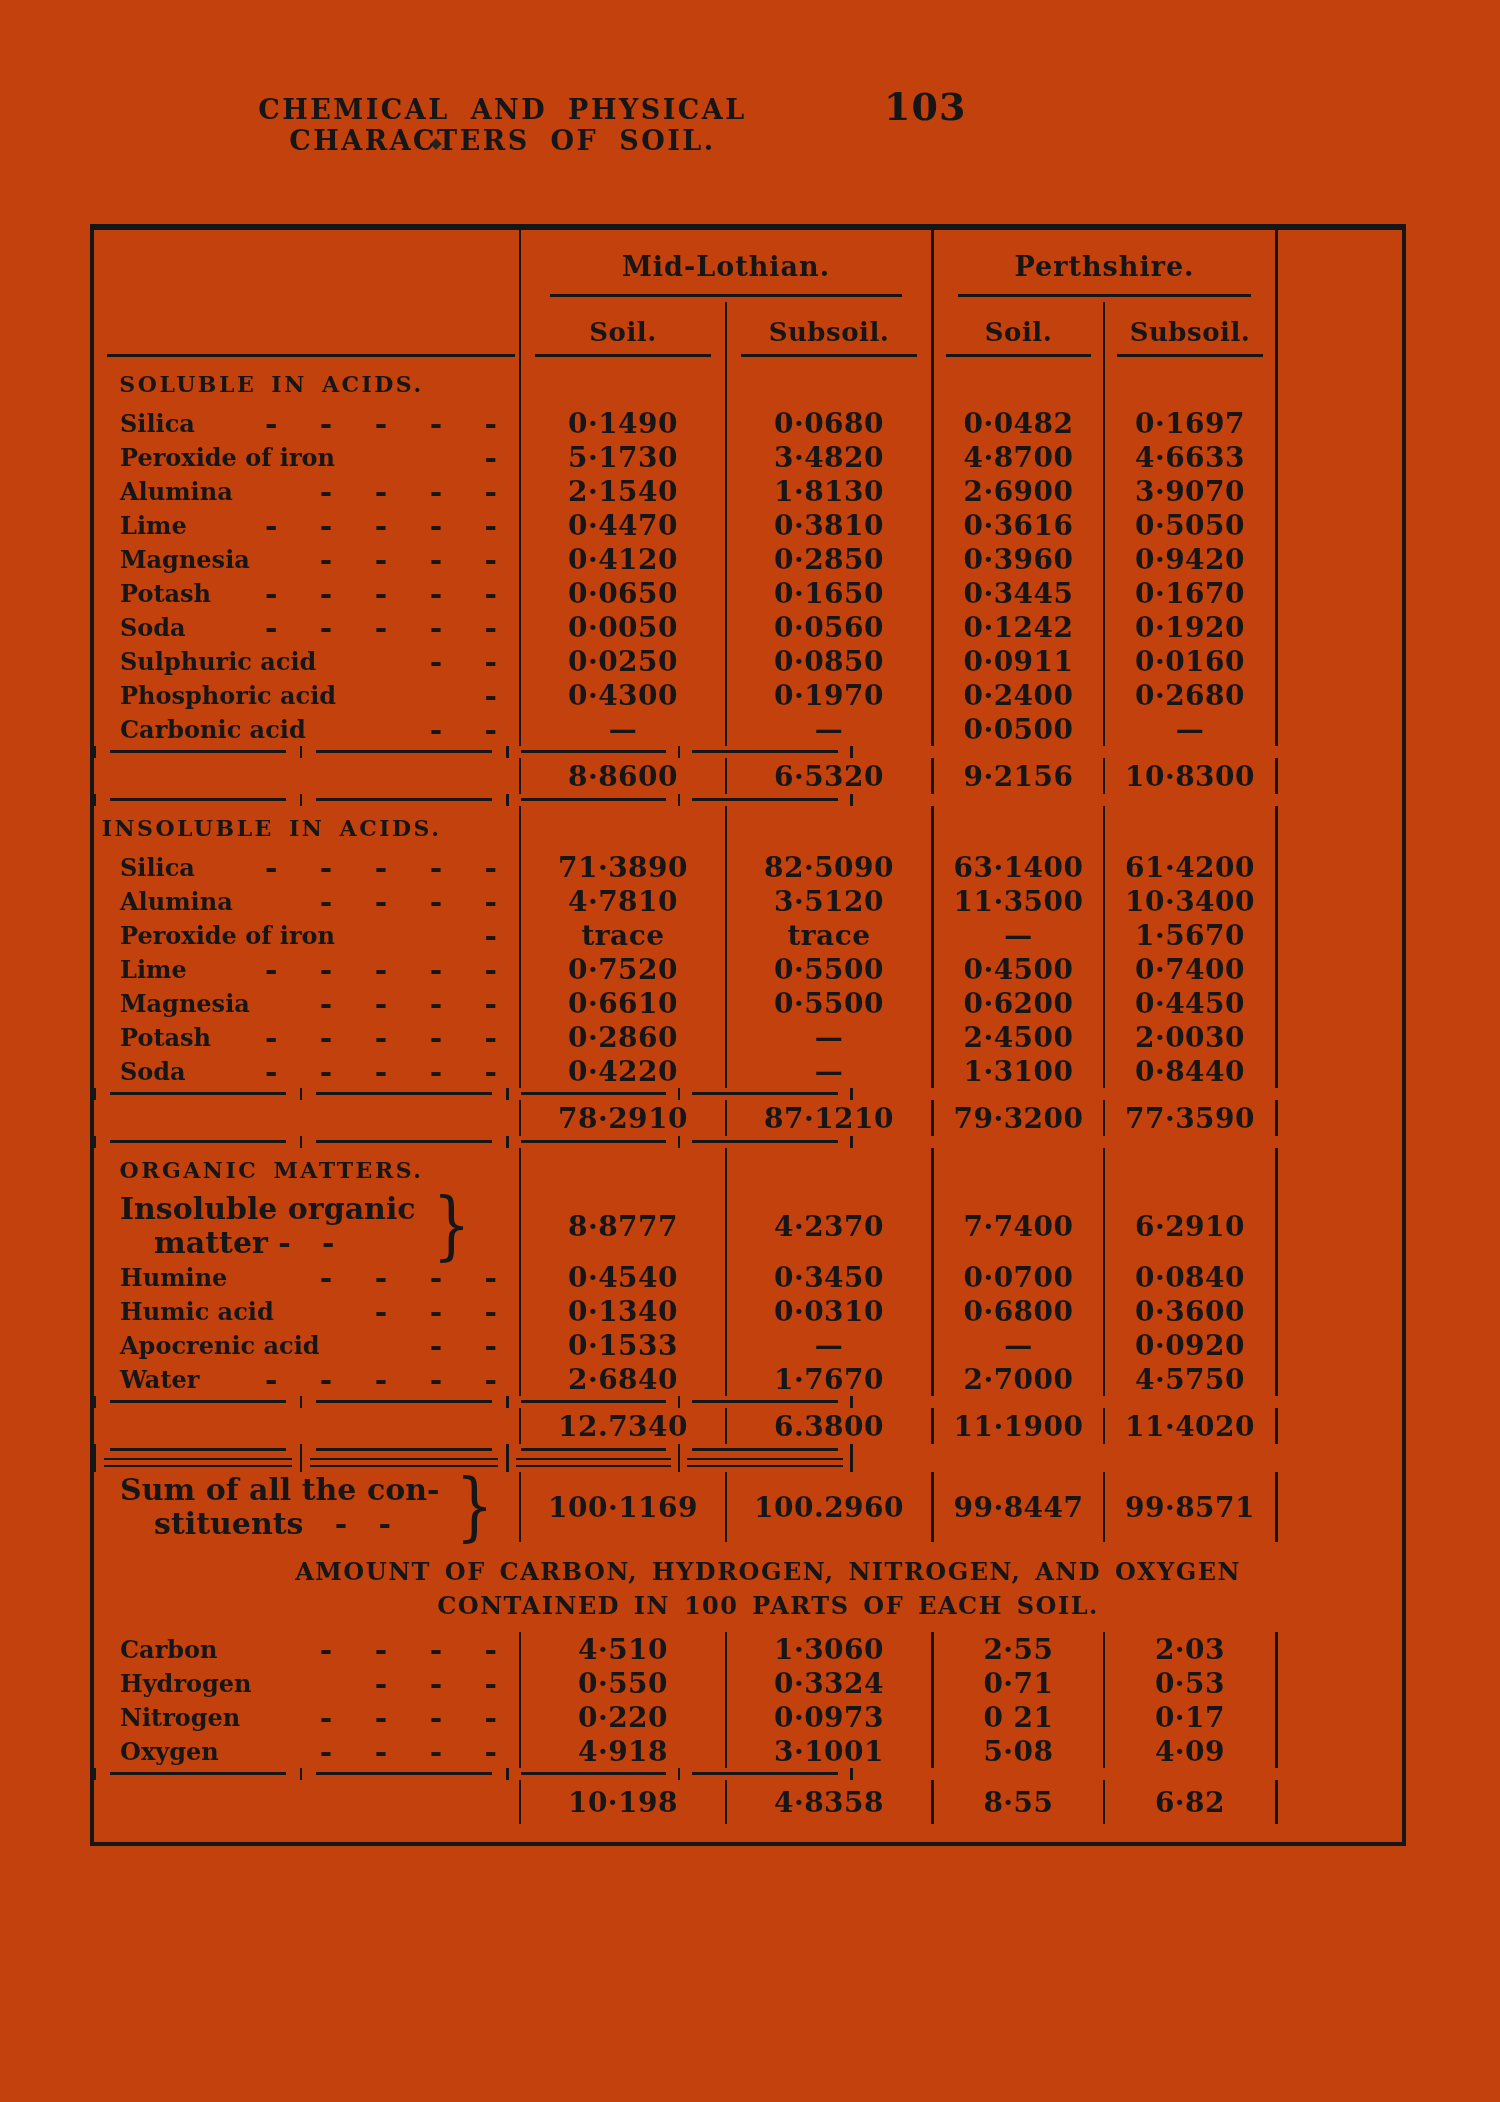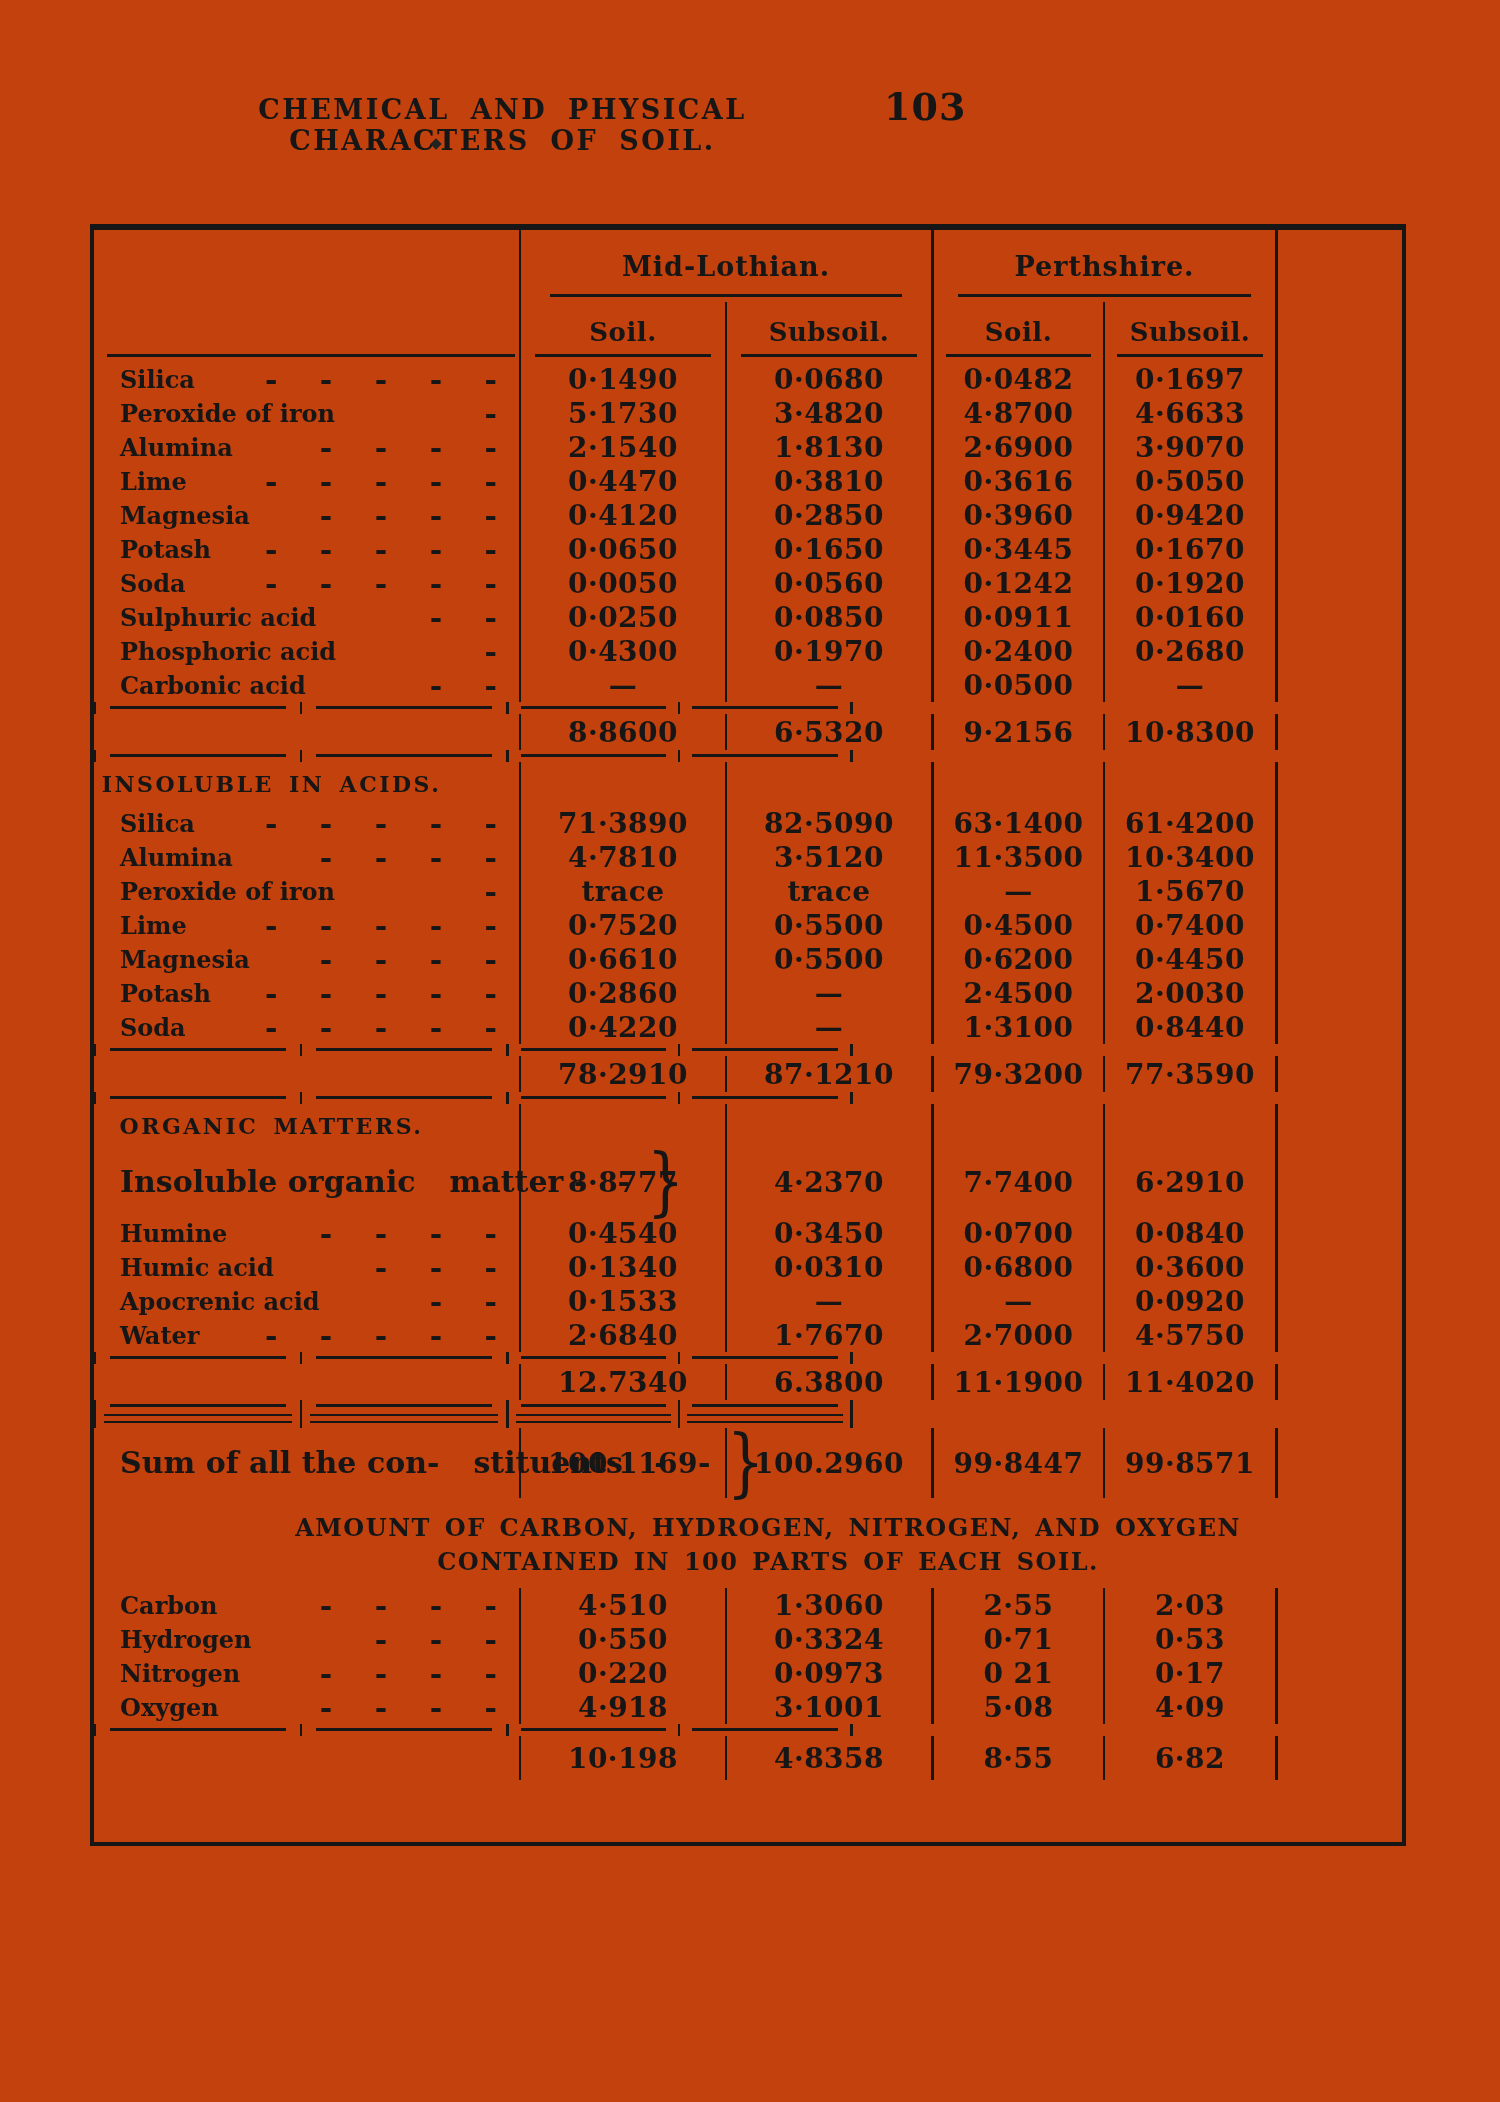--- a/index.html
+++ b/index.html
@@ -52,21 +52,21 @@
   .sline{border-top:3px solid #161616;width:86%;margin:4px auto 0;}
   .r-sum{height:36px;font-weight:bold;}
   .r-bsum{height:44px;font-weight:bold;}
 
   .r-dbl{height:16px;}
   .r-dbl .cell{align-items:flex-start;}
   .dlines{width:92%;margin:2px auto 0;}
   .dlines div{border-top:2.5px solid #161616;margin-bottom:5px;}
 
   .r-grand{height:70px;font-weight:bold;}
-  .blk{display:flex;line-height:1.15;}
+  .blk{display:flex;flex-direction:column;line-height:1.15;}
   .l1,.l2{font-size:30px;white-space:pre;}
   .l2{padding-left:34px;}
   .brace{font-size:74px;font-weight:normal;margin-left:12px;line-height:0.8;transform:scaleX(0.8);}
 
   .r-gap{height:12px;}
   .r-bgap{height:10px;}
   .r-bhead{height:34px;padding-left:40px;}
   .fullcell{width:1308px;justify-content:center;font-weight:bold;font-size:24px;
             letter-spacing:1.5px;word-spacing:4px;}
 </style>
@@ -113,20 +113,30 @@
         <div class="uline"></div>
       </div>
       <div class="cell v4">
         <span>Subsoil.</span>
         <div class="uline"></div>
       </div>
       <div class="cell mar"></div>
     </div>
 
     <div id="tbody">
+        <div class="row r-head">
+          <div class="cell lab hd">
+            <span>SOLUBLE IN ACIDS.</span>
+          </div>
+          <div class="cell v1"></div>
+          <div class="cell v2"></div>
+          <div class="cell v3"></div>
+          <div class="cell v4"></div>
+          <div class="cell mar"></div>
+        </div>
         <div class="row r-data">
           <div class="cell lab">
             <span class="lbl">Silica</span>
             <span class="leader">- - - - -</span>
           </div>
           <div class="cell v1">
             <span class="val">0·1490</span>
           </div>
           <div class="cell v2">
             <span class="val">0·0680</span>

